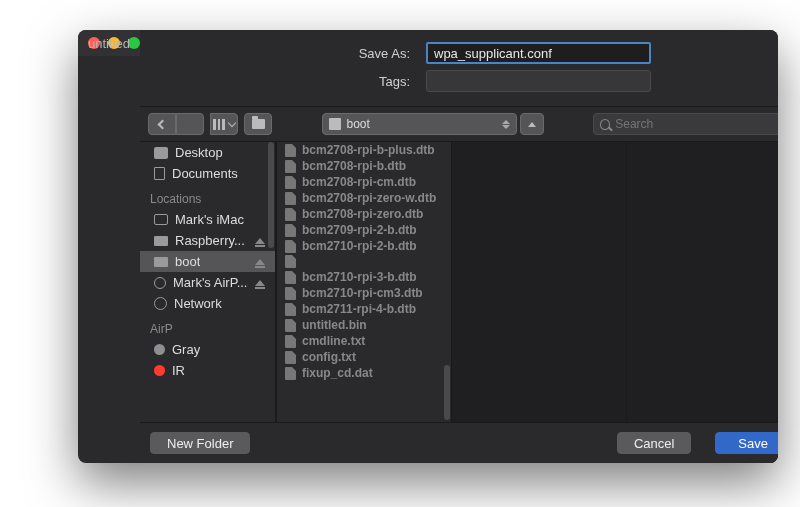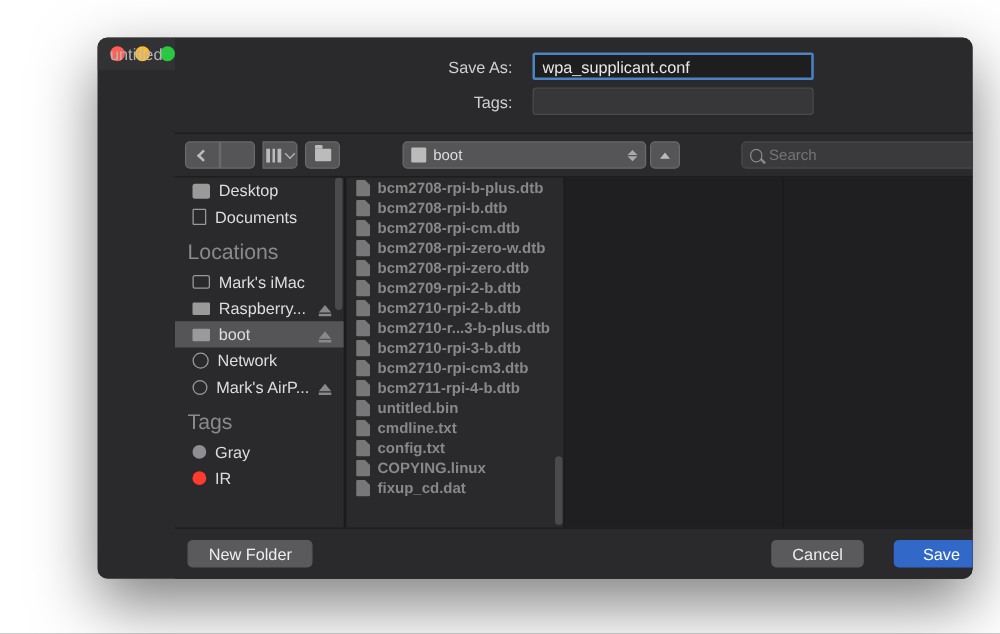--- a/index.html
+++ b/index.html
@@ -55,21 +55,21 @@
   .search {
     width: 100%; height: 22px; background: #3a3a3c; border: 1px solid #4a4a4a; border-radius: 4px;
     display: flex; align-items: center; padding: 0 6px; gap: 5px;
   }
   .search input { background: transparent; border: none; color: #bbb; font-size: 12px; width: 100%; outline: none; }
   .mag { width:11px;height:11px;border:1.5px solid #888;border-radius:50%;position:relative;}
   .mag::after{content:"";position:absolute;width:5px;height:1.5px;background:#888;transform:rotate(45deg);right:-4px;bottom:-1px;}
   .browser { flex: 1; display: flex; overflow: hidden; border-bottom: 1px solid #1a1a1a; }
   .sidebar { width: 136px; background: #2a2a2c; overflow-y: auto; position:relative; border-right:1px solid #1a1a1a;}
   .sb-scroll { position:absolute; right:1px; top:0; width:6px; height:38%; background:#4a4a4c; border-radius:3px;}
-  .sb-heading { color: #8a8a8c; font-size: 17px; padding: 8px 4px 3px 10px; }
+  .sb-heading { color: #8a8a8c; font-size: 12px; padding: 8px 4px 3px 10px; }
   .sb-item { display: flex; align-items: center; gap: 7px; padding: 3px 8px 3px 14px; color: #ddd; font-size: 13px; cursor:pointer; position:relative;}
   .sb-item.sel { background: #555557; }
   .sb-icon { width: 14px; height: 12px; background: #9a9a9a; border-radius: 2px; flex-shrink:0;}
   .sb-icon.disk { background:#9a9a9a; height:10px; border-radius:1px;}
   .sb-icon.net { border-radius:50%; border:1.5px solid #9a9a9a; background:transparent; width:13px;height:13px;}
   .sb-icon.time { border-radius:50%; border:1.5px solid #9a9a9a; background:transparent; width:12px;height:12px;}
   .sb-icon.imac { width:14px;height:11px;border:1.5px solid #9a9a9a;border-radius:2px;background:transparent;}
   .sb-icon.doc { width:11px;height:13px;border:1.5px solid #9a9a9a;border-radius:1px;background:transparent;}
   .eject { width:0;height:0;border-left:5px solid transparent;border-right:5px solid transparent;border-bottom:6px solid #888; position:absolute; right:10px;}
   .eject::after{content:"";position:absolute;left:-5px;top:7px;width:10px;height:2px;background:#888;}
@@ -183,30 +183,30 @@
               <span class="sb-icon disk"></span>
               <span class="sb-label">Raspberry...</span>
               <span class="eject"></span>
             </div>
             <div class="sb-item sel">
               <span class="sb-icon disk"></span>
               <span class="sb-label">boot</span>
               <span class="eject"></span>
             </div>
             <div class="sb-item">
-              <span class="sb-icon net"></span>
-              <span class="sb-label">Network</span>
-            </div>
-            <div class="sb-item">
               <span class="sb-icon time"></span>
               <span class="sb-label">Mark's AirP...</span>
               <span class="eject"></span>
             </div>
-          </div>
-        <div class="sb-heading">Tags</div>
+            <div class="sb-item">
+              <span class="sb-icon net"></span>
+              <span class="sb-label">Network</span>
+            </div>
+          </div>
+        <div class="sb-heading">AirP</div>
         <div id="sb-tags">
             <div class="sb-item">
               <span class="tag-dot" style="background:#8e8e93"></span>
               <span class="sb-label">Gray</span>
             </div>
             <div class="sb-item">
               <span class="tag-dot" style="background:#ff3b30"></span>
               <span class="sb-label">IR</span>
             </div>
           </div>
@@ -237,21 +237,20 @@
           <div class="file-item">
             <span class="file-icon"></span>
             <span>bcm2709-rpi-2-b.dtb</span>
           </div>
           <div class="file-item">
             <span class="file-icon"></span>
             <span>bcm2710-rpi-2-b.dtb</span>
           </div>
           <div class="file-item">
             <span class="file-icon"></span>
-            <span>bcm2710-r...3-b-plus.dtb</span>
           </div>
           <div class="file-item">
             <span class="file-icon"></span>
             <span>bcm2710-rpi-3-b.dtb</span>
           </div>
           <div class="file-item">
             <span class="file-icon"></span>
             <span>bcm2710-rpi-cm3.dtb</span>
           </div>
           <div class="file-item">
@@ -262,24 +261,20 @@
             <span class="file-icon"></span>
             <span>untitled.bin</span>
           </div>
           <div class="file-item">
             <span class="file-icon"></span>
             <span>cmdline.txt</span>
           </div>
           <div class="file-item">
             <span class="file-icon"></span>
             <span>config.txt</span>
-          </div>
-          <div class="file-item">
-            <span class="file-icon"></span>
-            <span>COPYING.linux</span>
           </div>
           <div class="file-item">
             <span class="file-icon"></span>
             <span>fixup_cd.dat</span>
           </div>
         </div>
       <div class="filecol empty"></div>
       <div class="filecol empty"></div>
     </div>
 

